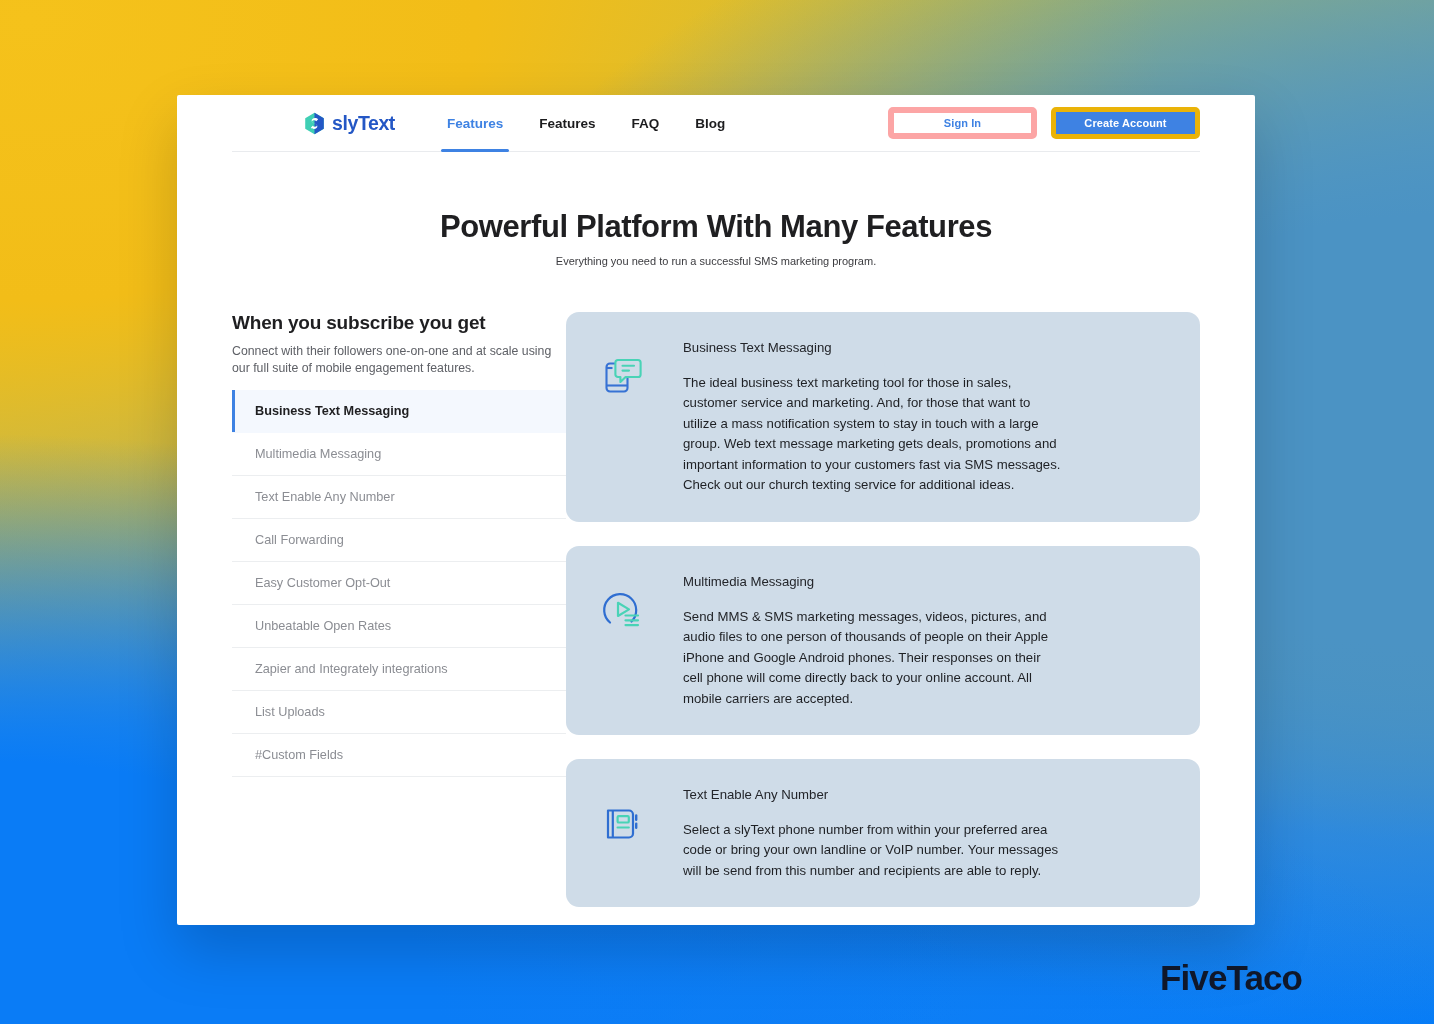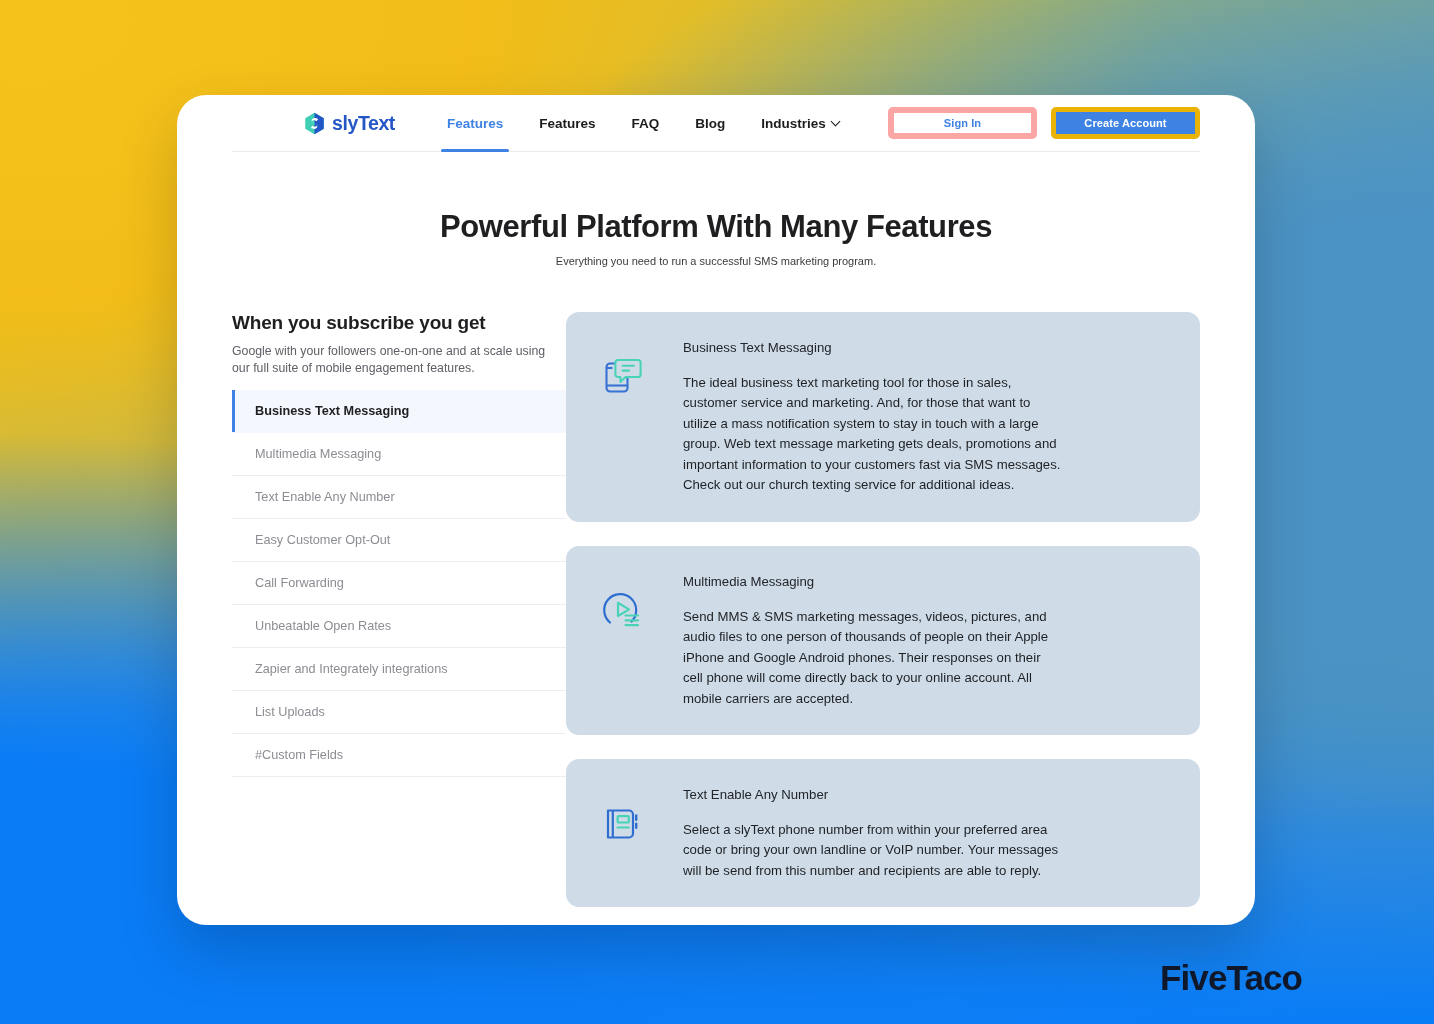--- a/index.html
+++ b/index.html
@@ -37,21 +37,21 @@
   }
 
   
   #panel {
     position: absolute;
     left: 177px;
     top: 95px;
     width: 1078px;
     height: 830px;
     background: #ffffff;
-    border-radius: 29px;
+    border-radius: 2px;
     box-shadow: 0 26px 60px rgba(0,0,0,0.18);
     overflow: hidden;
     z-index: 2;
   }
 
   
   .nav {
     position: relative;
     height: 57px;
     margin: 0 55px;
@@ -261,58 +261,54 @@
       </div>
       <div class="nav-link">
         <span>Features</span>
       </div>
       <div class="nav-link">
         <span>FAQ</span>
       </div>
       <div class="nav-link">
         <span>Blog</span>
       </div>
-      <div class="nav-link">
-        <span>Industries</span>
-        <span class="caret"></span>
-      </div>
     </div>
 
     <div class="nav-actions">
       <div class="btn btn-outline">Sign In</div>
       <div class="btn btn-primary">Create Account</div>
     </div>
   </div>
 
   <div class="hero">
     <h1>Powerful Platform With Many Features</h1>
     <p>Everything you need to run a successful SMS marketing program.</p>
   </div>
 
   <div class="content">
 
     <div class="left-col">
       <h2>When you subscribe you get</h2>
-      <div class="lede">Google with your followers one-on-one and at scale using our full suite of mobile engagement features.</div>
+      <div class="lede">Connect with their followers one-on-one and at scale using our full suite of mobile engagement features.</div>
 
       <div class="feature-list">
         <div class="feature-item active">
           <span>Business Text Messaging</span>
         </div>
         <div class="feature-item">
           <span>Multimedia Messaging</span>
         </div>
         <div class="feature-item">
           <span>Text Enable Any Number</span>
         </div>
         <div class="feature-item">
+          <span>Call Forwarding</span>
+        </div>
+        <div class="feature-item">
           <span>Easy Customer Opt-Out</span>
-        </div>
-        <div class="feature-item">
-          <span>Call Forwarding</span>
         </div>
         <div class="feature-item">
           <span>Unbeatable Open Rates</span>
         </div>
         <div class="feature-item">
           <span>Zapier and Integrately integrations</span>
         </div>
         <div class="feature-item">
           <span>List Uploads</span>
         </div>

